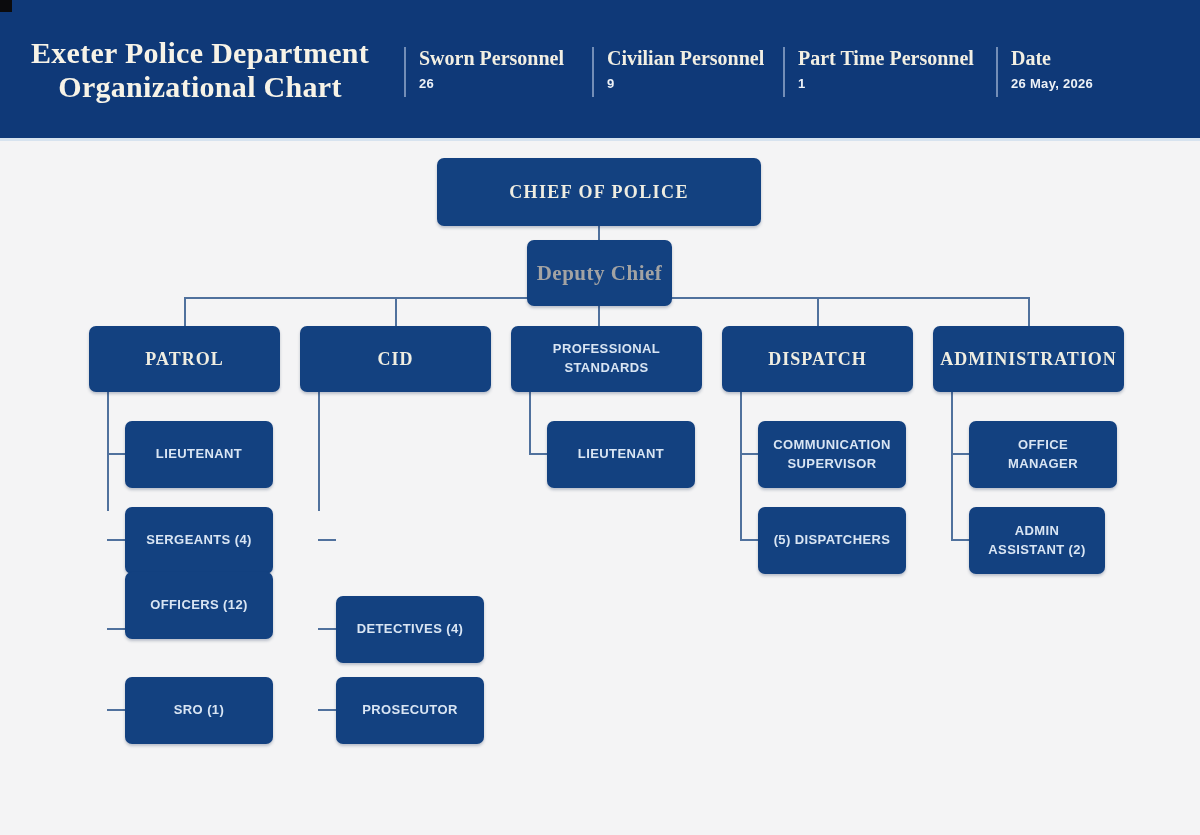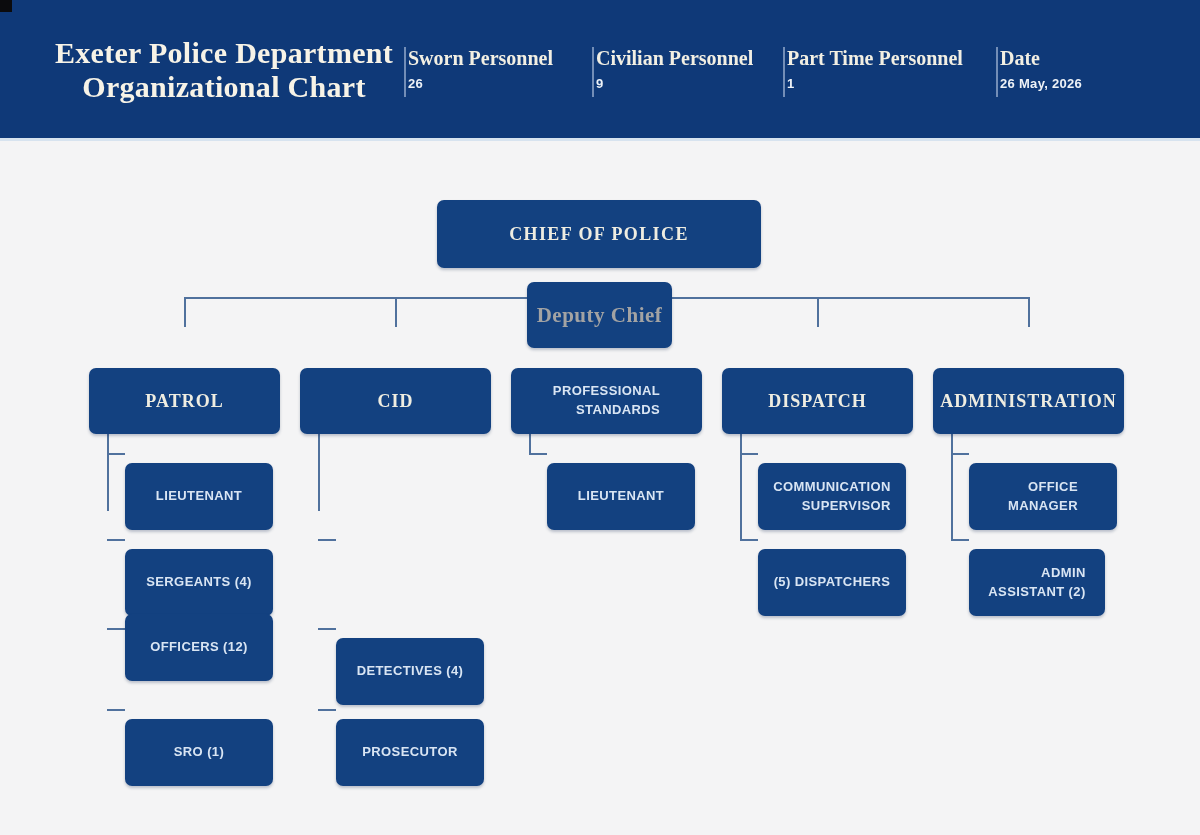--- a/index.html
+++ b/index.html
@@ -23,41 +23,40 @@
     position:absolute;left:0;top:0;width:1200px;height:141px;
     background:var(--header-bg);
     border-bottom:3px solid #d7e3ef;
   }
   .corner-mark{
     position:absolute;left:0;top:0;width:12px;height:12px;background:#0b0b0d;
   }
   .title-block{
     position:absolute;left:0;top:36px;width:400px;text-align:center;
     font-family:"Liberation Serif","DejaVu Serif",serif;
-    color:var(--header-text);font-weight:700;margin-left:24px;
+    color:var(--header-text);font-weight:700;
   }
   .title-line{font-size:30px;line-height:34px;letter-spacing:.3px;}
   .stat{
     position:absolute;top:47px;height:50px;
     border-left:2px solid rgba(199,214,235,.55);
-    padding-left:2px;
+    padding-left:13px;
   }
   .stat-label{
     font-family:"Liberation Serif","DejaVu Serif",serif;
     font-size:20px;font-weight:600;color:#f2efe3;line-height:22px;white-space:nowrap;
   }
   .stat-value{
     margin-top:7px;font-size:13px;font-weight:700;color:#eef2f7;letter-spacing:.3px;white-space:nowrap;
   }
   
   .node{
     position:absolute;display:flex;align-items:center;justify-content:center;
-    text-align:right;background:var(--box-bg);border-radius:7px;
+    text-align:center;background:var(--box-bg);border-radius:7px;
     box-shadow:0 2px 3px rgba(15,35,75,.25);
-    margin-top:42px;
   }
   .node.serif{
     font-family:"Liberation Serif","DejaVu Serif",serif;
     font-size:18px;font-weight:600;letter-spacing:1px;color:var(--serif-text);
   }
   .node.deputy{font-size:21px;letter-spacing:.5px;color:#a3a3a3;}
   .node.sans{
     font-size:13px;font-weight:700;letter-spacing:.4px;color:var(--sans-text);
     line-height:1.45;white-space:pre-line;
   }

